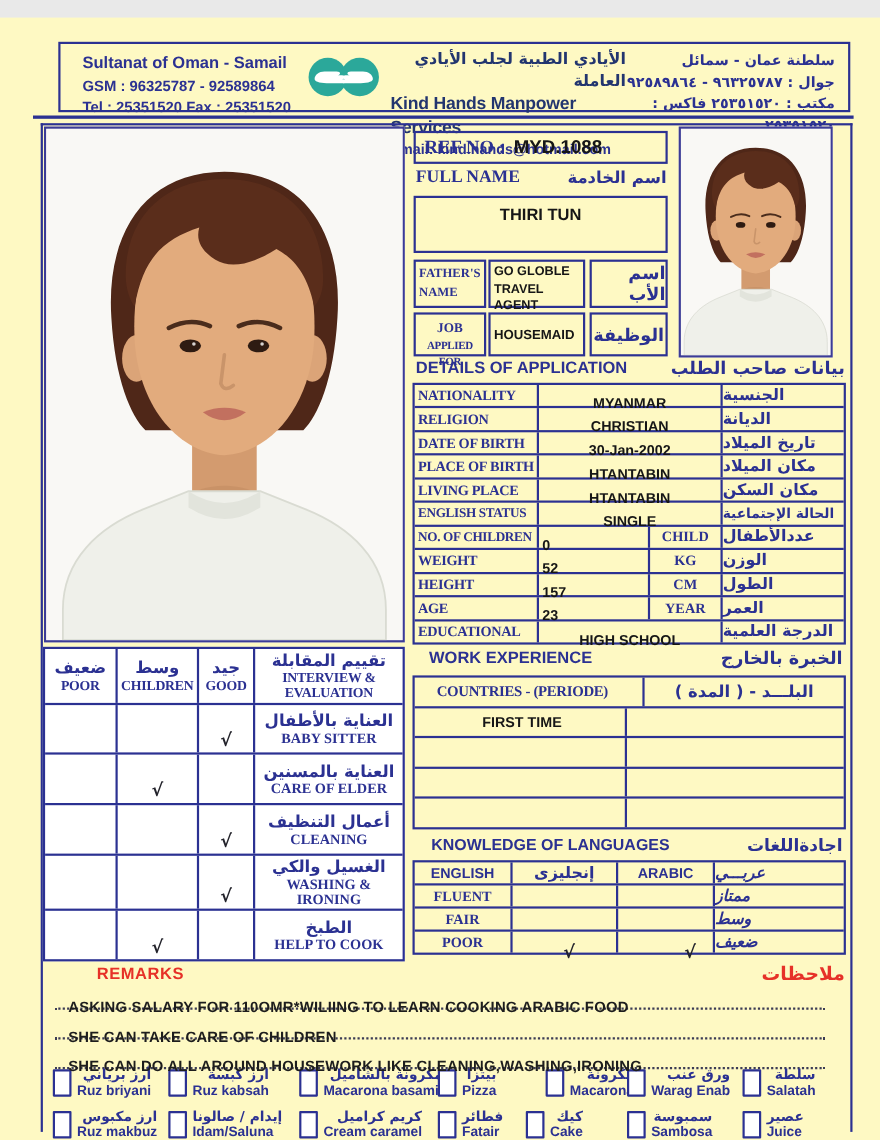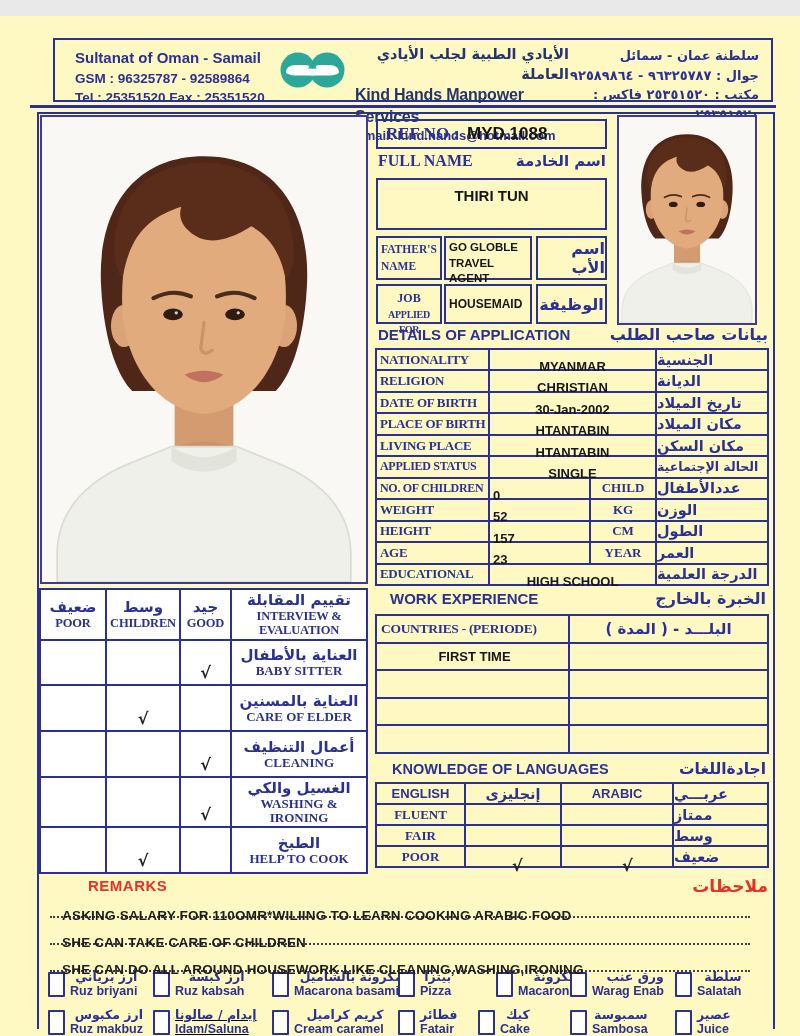--- a/index.html
+++ b/index.html
@@ -65,37 +65,37 @@
   .dt-u{width:66px;border-left:2px solid var(--blue);display:flex;align-items:center;justify-content:center;font-family:"Liberation Serif",serif;font-weight:bold;font-size:13px;color:var(--blue);}
   .dt-a{width:112px;border-left:2px solid var(--blue);display:flex;align-items:center;justify-content:flex-end;padding-right:4px;font-weight:bold;font-size:14.5px;color:var(--blue);white-space:nowrap;}
   .dt-row:nth-child(6) .dt-a{font-size:12.5px;}
 
   
   #we-title{position:absolute;left:390px;top:573px;width:376px;display:flex;justify-content:space-between;align-items:center;}
   #we-title .en{font-weight:bold;font-size:15px;color:var(--blue);}
   #we-title .a{font-size:16px;font-weight:bold;color:var(--blue);}
   #we-table{position:absolute;left:375px;top:598px;width:394px;height:140px;border:2px solid var(--blue);display:flex;flex-direction:column;}
   .we-row{display:flex;flex:1;border-top:2px solid var(--blue);}
-  .we-row:first-child{border-top:none;}
+  .we-row:first-child{border-top:none;padding-left:16px;}
   .we-c1{width:193px;border-right:2px solid var(--blue);display:flex;align-items:center;padding-left:4px;position:relative;}
   .we-c2{flex:1;display:flex;align-items:center;justify-content:center;}
   .we-head .we-c1{font-family:"Liberation Serif",serif;font-weight:bold;font-size:13.5px;color:var(--blue);letter-spacing:-0.3px;}
   .we-head .we-c2{font-weight:bold;font-size:15px;color:var(--blue);}
   .we-entry{width:100%;text-align:center;font-weight:bold;font-size:13px;color:var(--ink);}
 
   
   #lang-title{position:absolute;left:392px;top:744px;width:374px;display:flex;justify-content:space-between;align-items:center;}
   #lang-title .en{font-weight:bold;font-size:14.5px;color:var(--blue);}
   #lang-title .a{font-size:15.5px;font-weight:bold;color:var(--blue);}
   #lang-table{position:absolute;left:375px;top:766px;width:394px;height:86px;border:2px solid var(--blue);display:flex;flex-direction:column;}
   .lg-row{display:flex;flex:1;border-top:2px solid var(--blue);}
   .lg-row:first-child{border-top:none;}
   .lg-c{display:flex;align-items:center;justify-content:center;border-right:2px solid var(--blue);}
-  .lg-c1{width:89px;}.lg-c2{width:96px;}.lg-c3{width:112px;}
-  .lg-c4{flex:1;border-right:none;justify-content:flex-end;padding-right:18px;}
+  .lg-c1{width:89px;}.lg-c2{width:96px;}.lg-c3{width:88px;}
+  .lg-c4{flex:1;border-right:none;justify-content:flex-end;padding-right:18px;font-style:italic;}
   .lg-head .lg-c{font-weight:bold;font-size:13px;color:var(--blue);}
   .lg-head .lg-c2,.lg-head .lg-c4{font-size:14.5px;}
   .lg-en{font-family:"Liberation Serif",serif;font-weight:bold;font-size:13px;color:var(--blue);}
   .lg-ar{font-weight:bold;font-size:14.5px;color:var(--blue);}
   .lang-mark{position:absolute;font-family:"DejaVu Sans",sans-serif;font-weight:600;font-size:16px;color:#23232b;z-index:7;}
   #lang-mark-en{left:512px;top:840px;}
   #lang-mark-ar{left:622px;top:840px;}
 
   
   #eval-table{position:absolute;left:39px;top:572px;width:329px;height:286px;border:2.5px solid var(--blue);display:flex;flex-direction:column;background:#fff;}
@@ -275,21 +275,21 @@
       <div class="dt-l">
           <span>LIVING PLACE</span>
         </div>
       <div class="dt-v">
           <span class="typed">HTANTABIN</span>
         </div>
       <div class="dt-a ar">مكان السكن</div>
     </div>
     <div class="dt-row">
       <div class="dt-l">
-          <span>APPLIED STATUS</span>
+          <span>ENGLISH STATUS</span>
         </div>
       <div class="dt-v">
           <span class="typed">SINGLE</span>
         </div>
       <div class="dt-a ar">الحالة الإجتماعية</div>
     </div>
     <div class="dt-row">
       <div class="dt-l">
           <span>NO. OF CHILDREN</span>
         </div>
@@ -567,21 +567,21 @@
       </div>
   </div>
 
   <div class="food" style="left:48px;top:991px;">
     <div class="food-cb"></div>
     <div class="food-labels">
         <span class="f-ar ar">ارز مكبوس</span>
         <span class="f-en">Ruz makbuz</span>
       </div>
   </div>
-  <div class="food" style="left:153px;top:991px;text-decoration:underline;">
+  <div class="food" style="left:153px;top:991px;">
     <div class="food-cb"></div>
     <div class="food-labels">
         <span class="f-ar ar">إيدام / صالونا</span>
         <span class="f-en">Idam/Saluna</span>
       </div>
   </div>
   <div class="food" style="left:272px;top:991px;">
     <div class="food-cb"></div>
     <div class="food-labels">
         <span class="f-ar ar">كريم كراميل</span>

